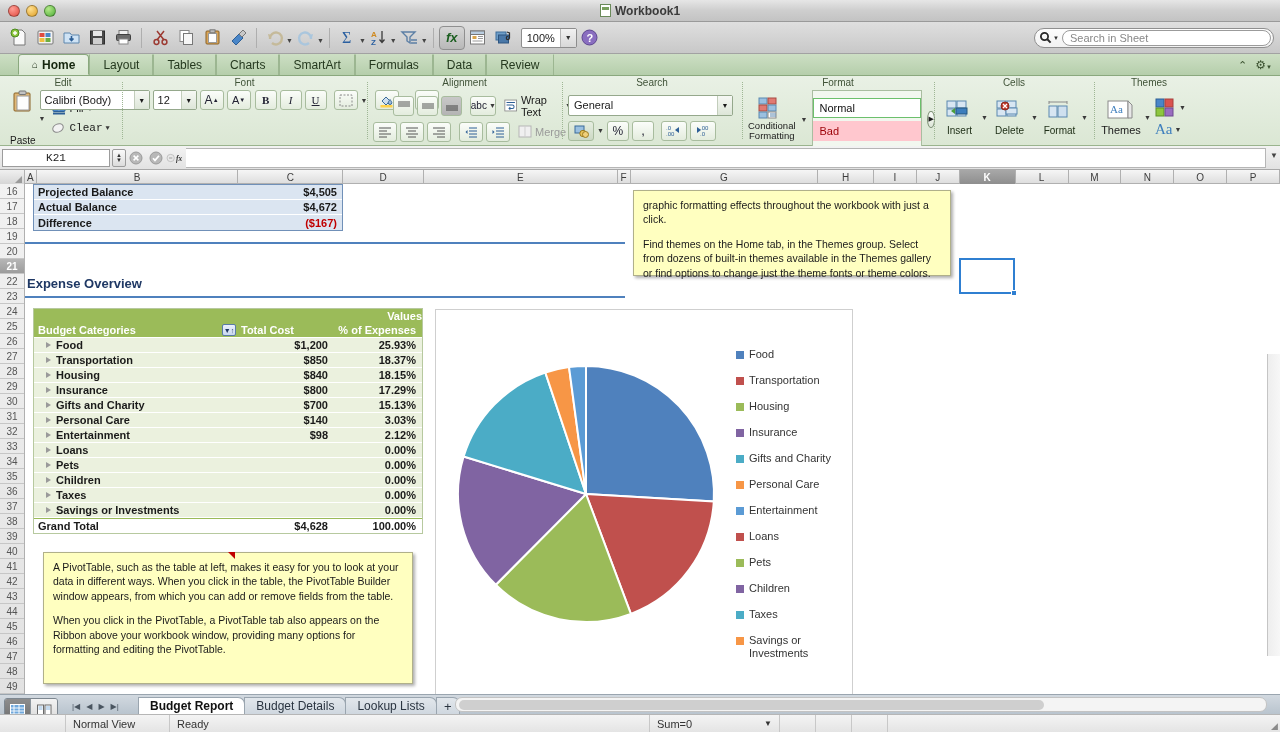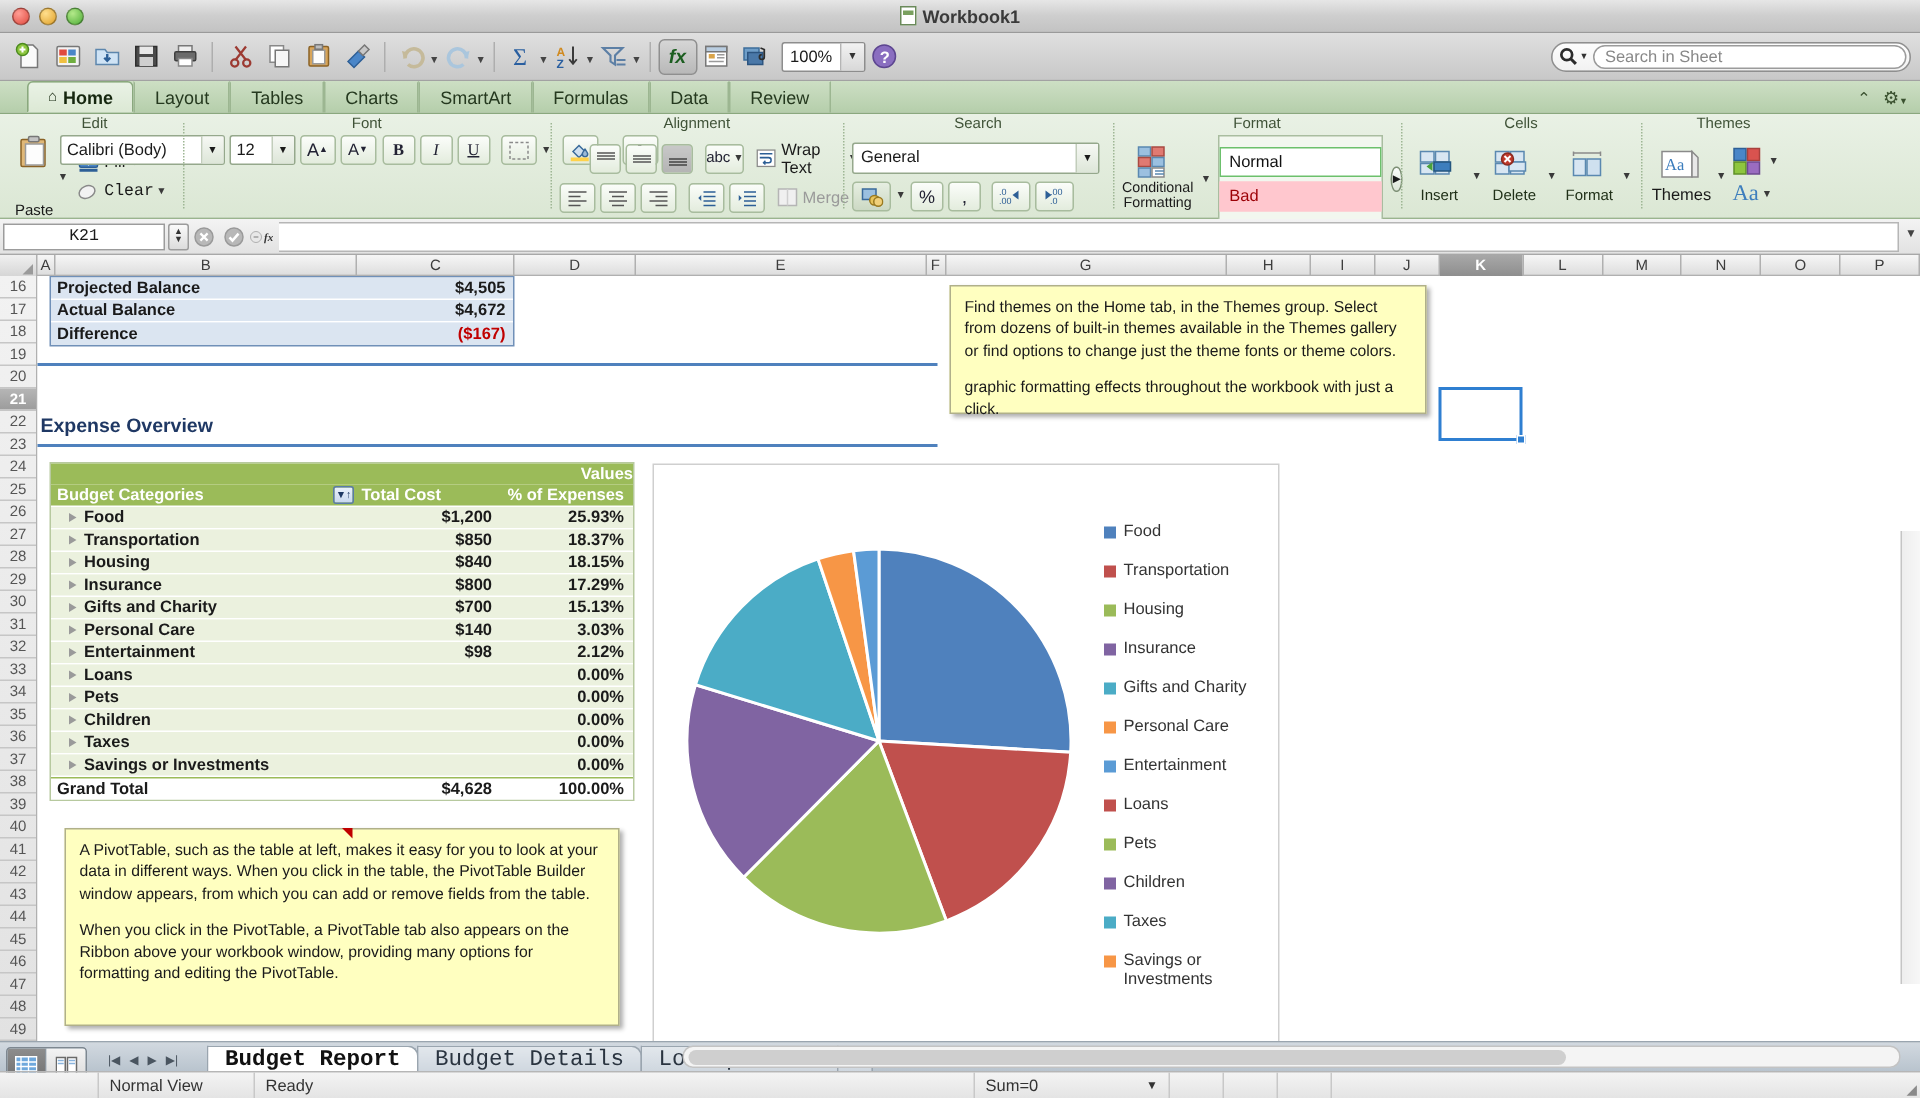--- a/index.html
+++ b/index.html
@@ -352,27 +352,26 @@
   }
   .vbtn.active { background:linear-gradient(to bottom,#8d8d8d,#6f6f6f); }
   .vbtn:last-child{border-right:none;}
   .navarrows {
     position:absolute; left:66px; top:698px; height:16px;
     display:flex; align-items:center; gap:6px; font-size:8px; color:#4a5560;
     padding:0 6px;
   }
   .sheettabs { position:absolute; left:138px; top:697px; display:flex; align-items:flex-end; }
   .stab {
-    height:17px; padding:0 11px; font-size:15px;
+    height:17px; padding:0 11px; font-size:12px;
     display:flex; align-items:center;
     background:linear-gradient(to bottom,#e2e7ec,#cfd7df);
     border:1px solid #9aa5af; border-bottom:none;
     border-radius:0 7px 0 0; margin-right:-1px; color:#2a3views;
     color:#2a3440;
-    font-family:Liberation Mono, monospace;
   }
   .stab.active {
     background:#fff; font-weight:bold; color:#111;
   }
   .stab-plus {
     width:24px; height:17px; display:flex;align-items:center;justify-content:center;
     background:linear-gradient(to bottom,#e2e7ec,#cfd7df);
     border:1px solid #9aa5af; border-bottom:none; border-radius:0 7px 0 0;
     font-size:13px; color:#2a3440;
   }
@@ -1179,22 +1178,22 @@
               <span class="lgtext">Savings or Investments</span>
             </div>
           </div>
       </div>
 
       <div class="selcell" style="left:934px;top:74px;width:56px;height:36px;">
         <div class="selhandle"></div>
       </div>
 
       <div class="comment" style="left:608px;top:6px;width:318px;height:86px;">
+        <p>graphic formatting effects throughout the workbook with just a click.</p>
         <p>Find themes on the Home tab, in the Themes group. Select from dozens of built-in themes available in the Themes gallery or find options to change just the theme fonts or theme colors.</p>
-        <p>graphic formatting effects throughout the workbook with just a click.</p>
       </div>
 
       <div class="comment" style="left:18px;top:368px;width:370px;height:132px;">
         <div class="cmt-marker" style="left:184px;top:-1px;"></div>
         <p>A PivotTable, such as the table at left, makes it easy for you to look at your data in different ways. When you click in the table, the PivotTable Builder window appears, from which you can add or remove fields from the table.</p>
         <p>When you click in the PivotTable, a PivotTable tab also appears on the Ribbon above your workbook window, providing many options for formatting and editing the PivotTable.</p>
       </div>
 
     </div>
 

